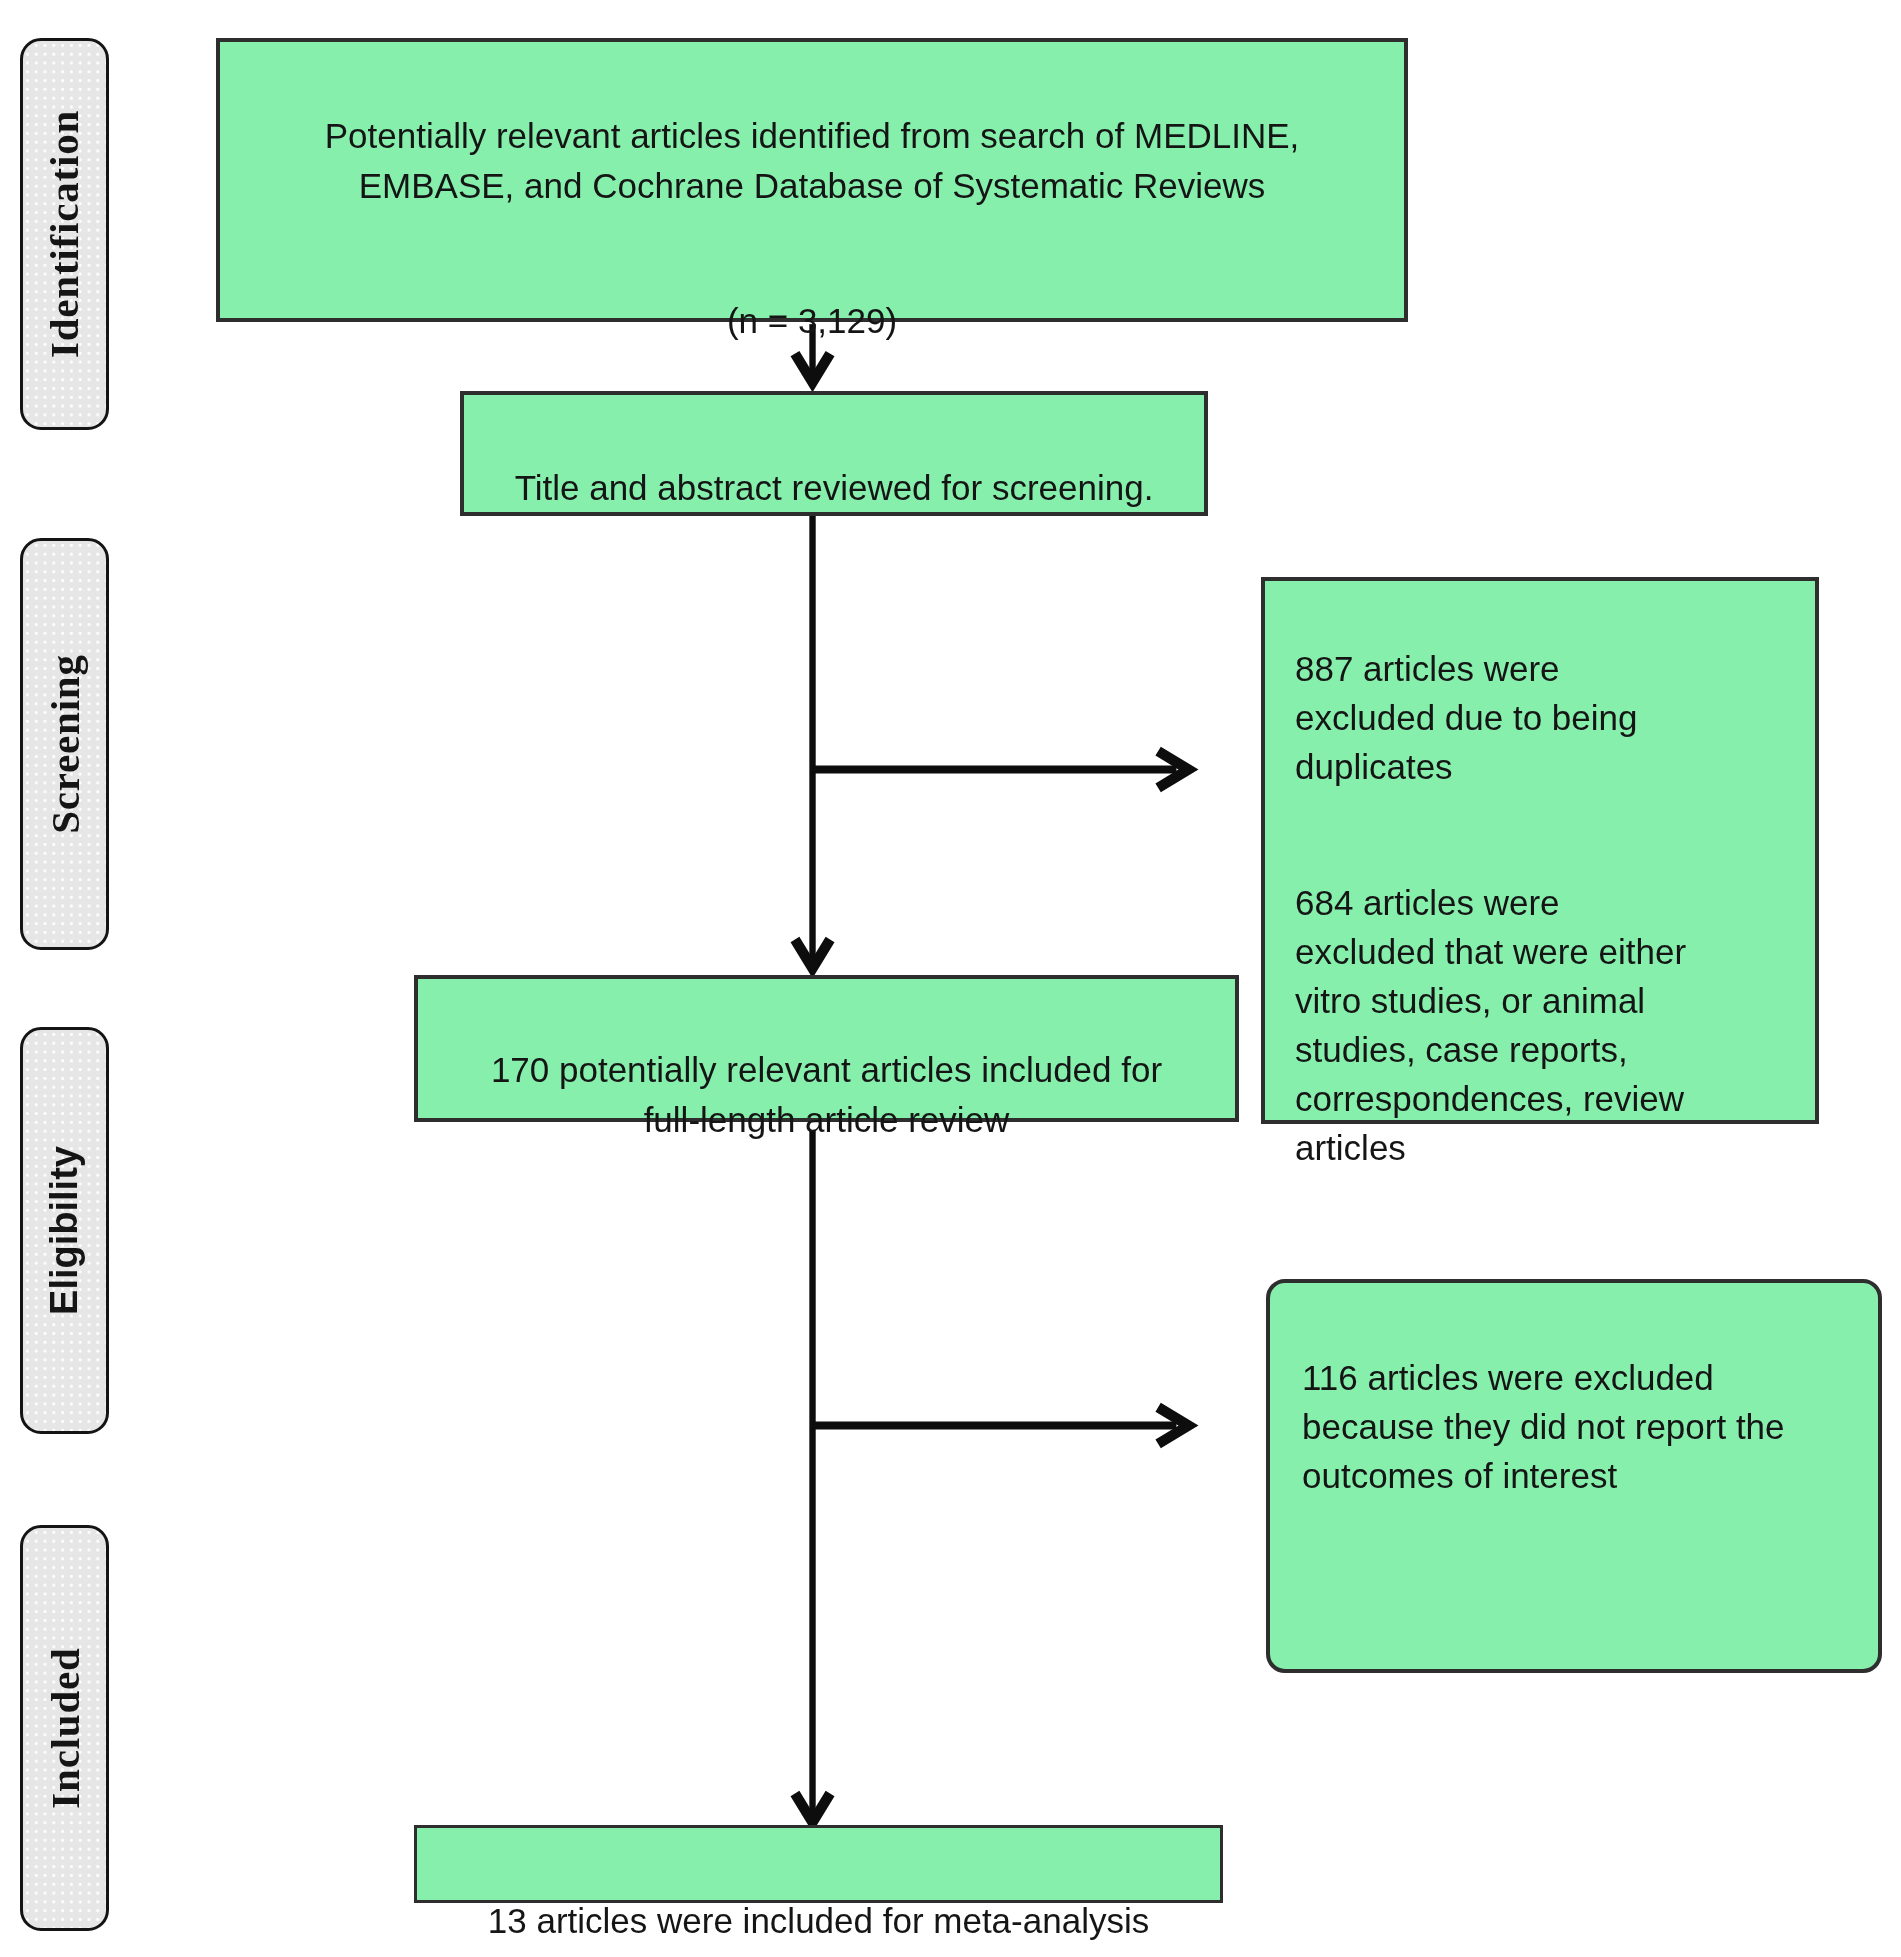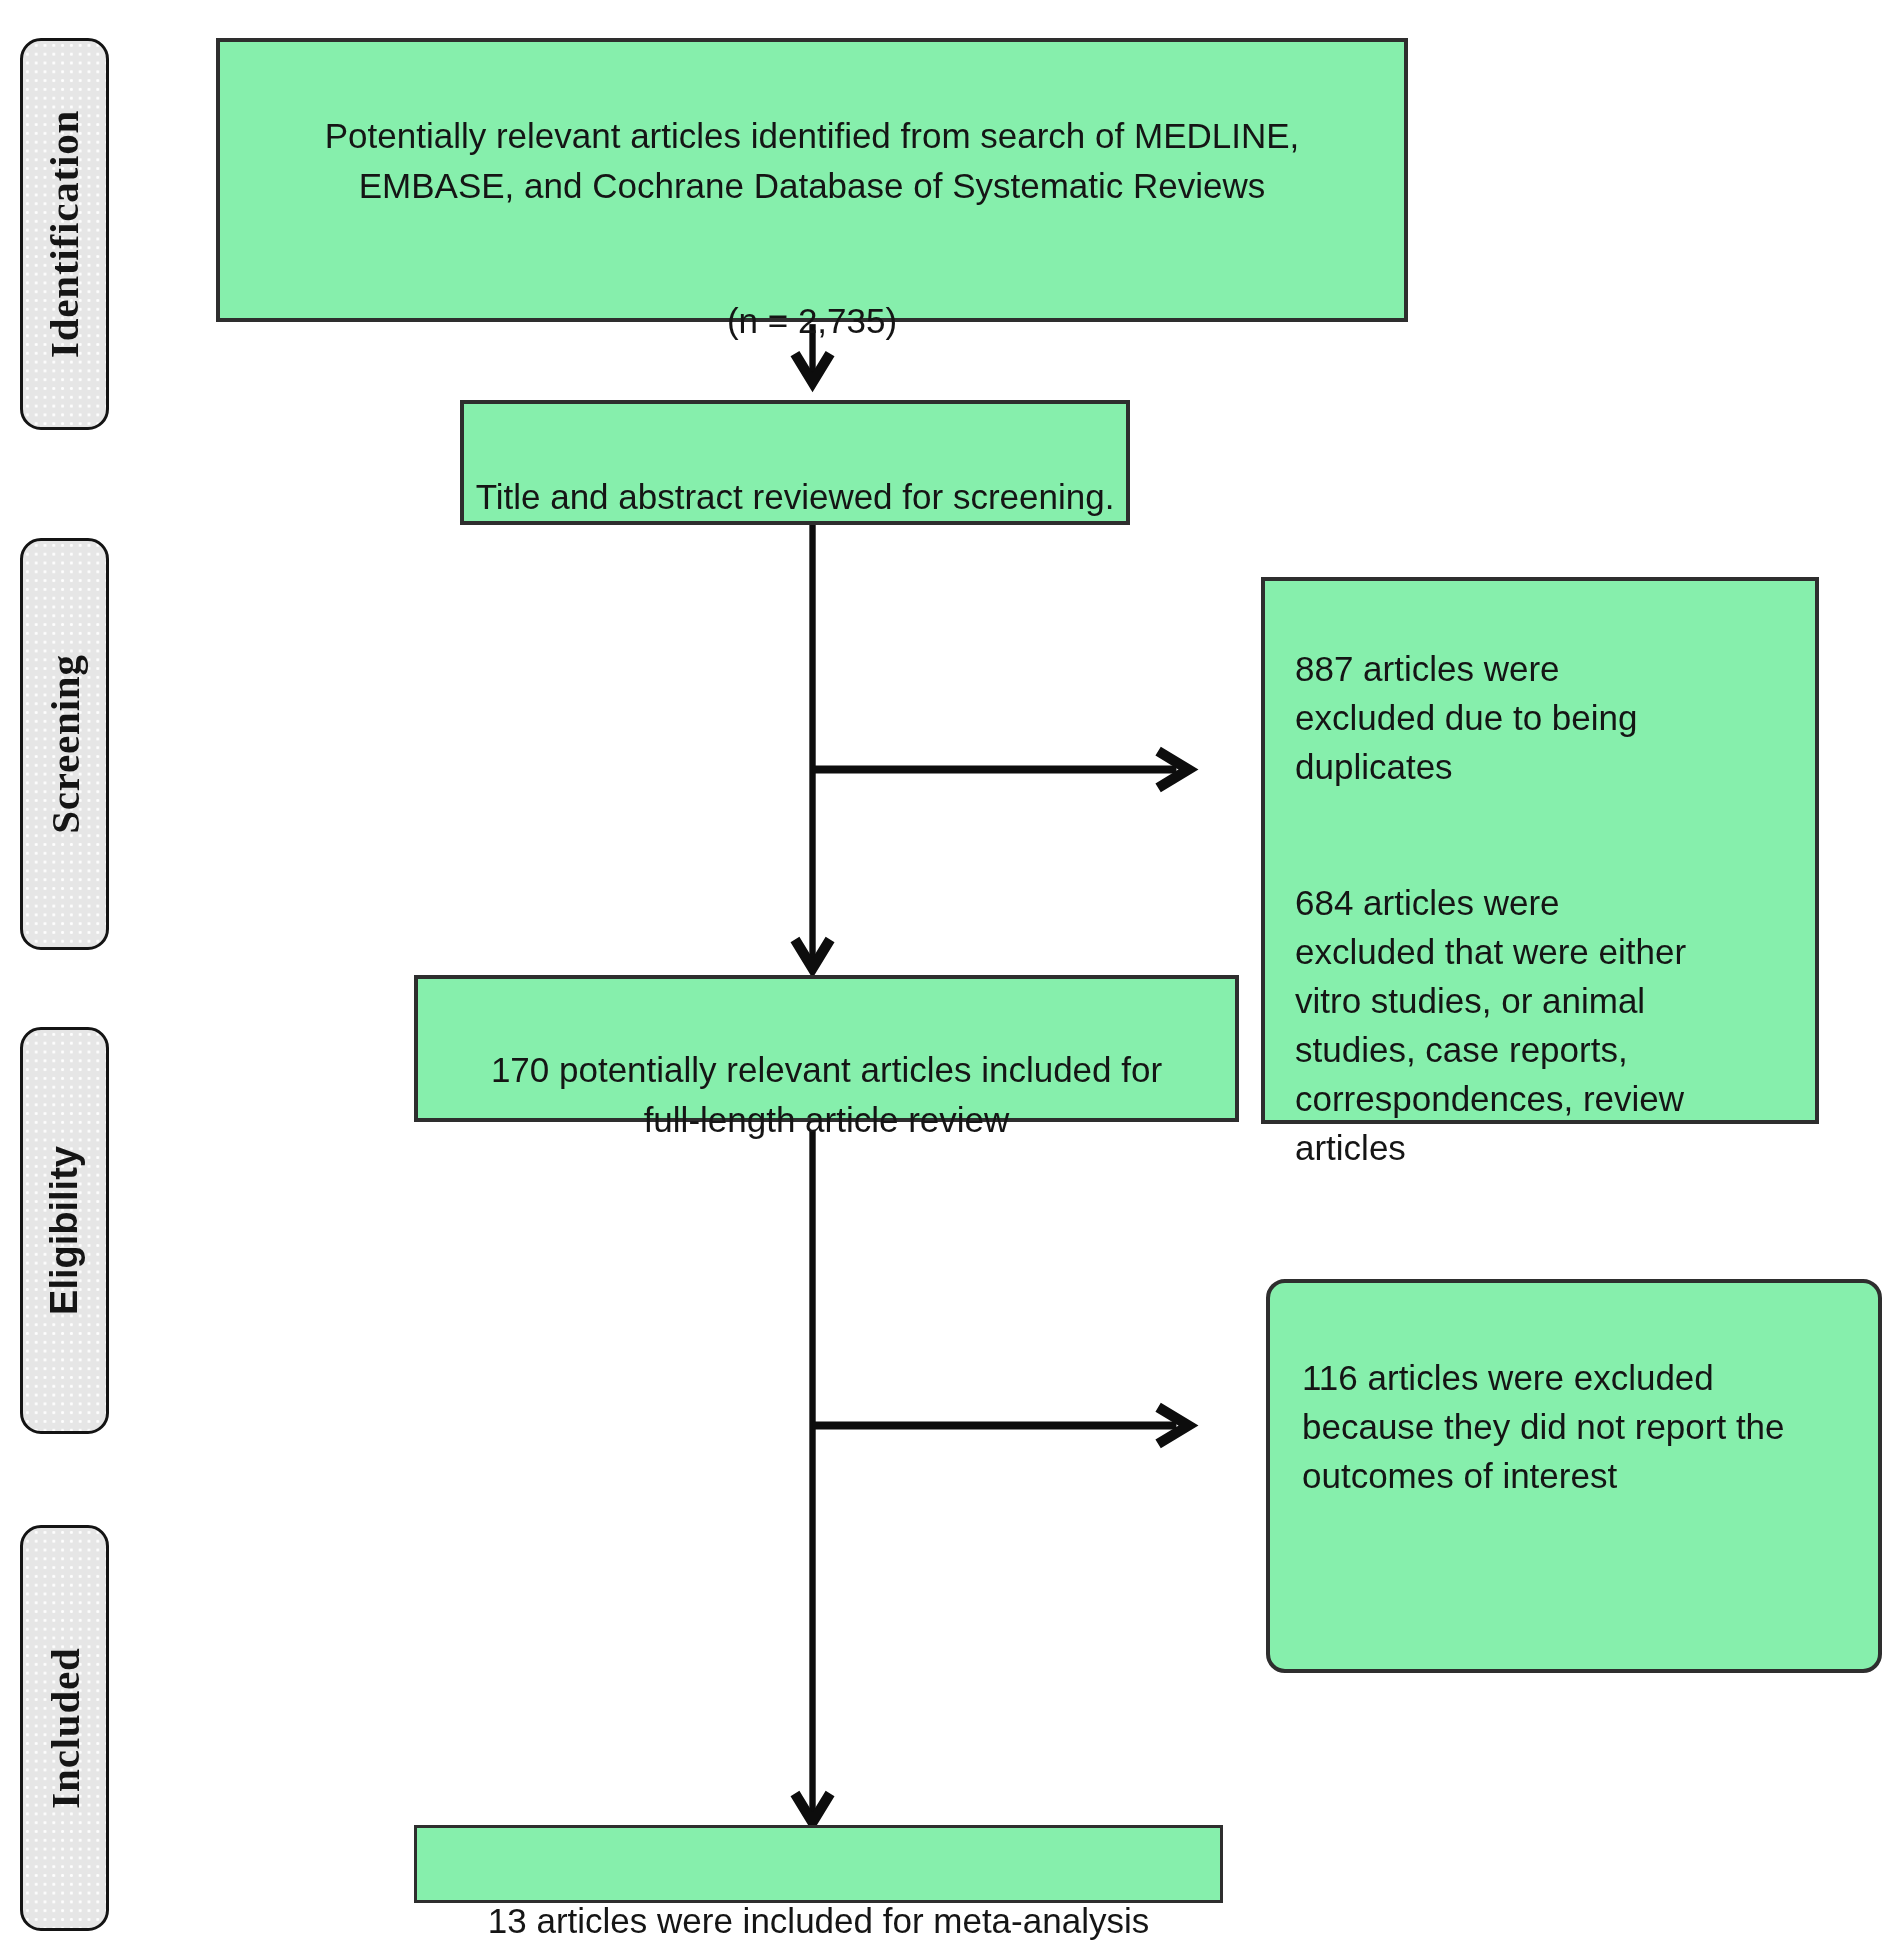--- a/index.html
+++ b/index.html
@@ -102,24 +102,24 @@
   <div class="stage-label sans-label" style="top:1027px; height:407px;">
     <span>Eligibility</span>
   </div>
   <div class="stage-label serif-label" style="top:1525px; height:406px;">
     <span>Included</span>
   </div>
 
   <div class="fbox center-text" style="left:216px; top:38px; width:1192px; height:284px; padding-top:19px;">
     <div>Potentially relevant articles identified from search of MEDLINE,
 EMBASE, and Cochrane Database of Systematic Reviews</div>
-    <div class="count-line">(n = 2,735)</div>
+    <div class="count-line">(n = 3,129)</div>
   </div>
 
-  <div class="fbox center-text" style="left:460px; top:400px; width:670px; height:125px; padding-top:17.6px;">
+  <div class="fbox center-text" style="left:460px; top:391px; width:748px; height:125px; padding-top:17.6px;">
     <div>Title and abstract reviewed for screening.</div>
   </div>
 
   <div class="fbox left-text excl" style="left:1261px; top:577px; width:558px; height:547px; padding:14.4px 16px 0 30px;">
     <p>887 articles were
 excluded due to being
 duplicates</p>
     <p>684 articles were
 excluded that were either
 vitro studies, or animal

